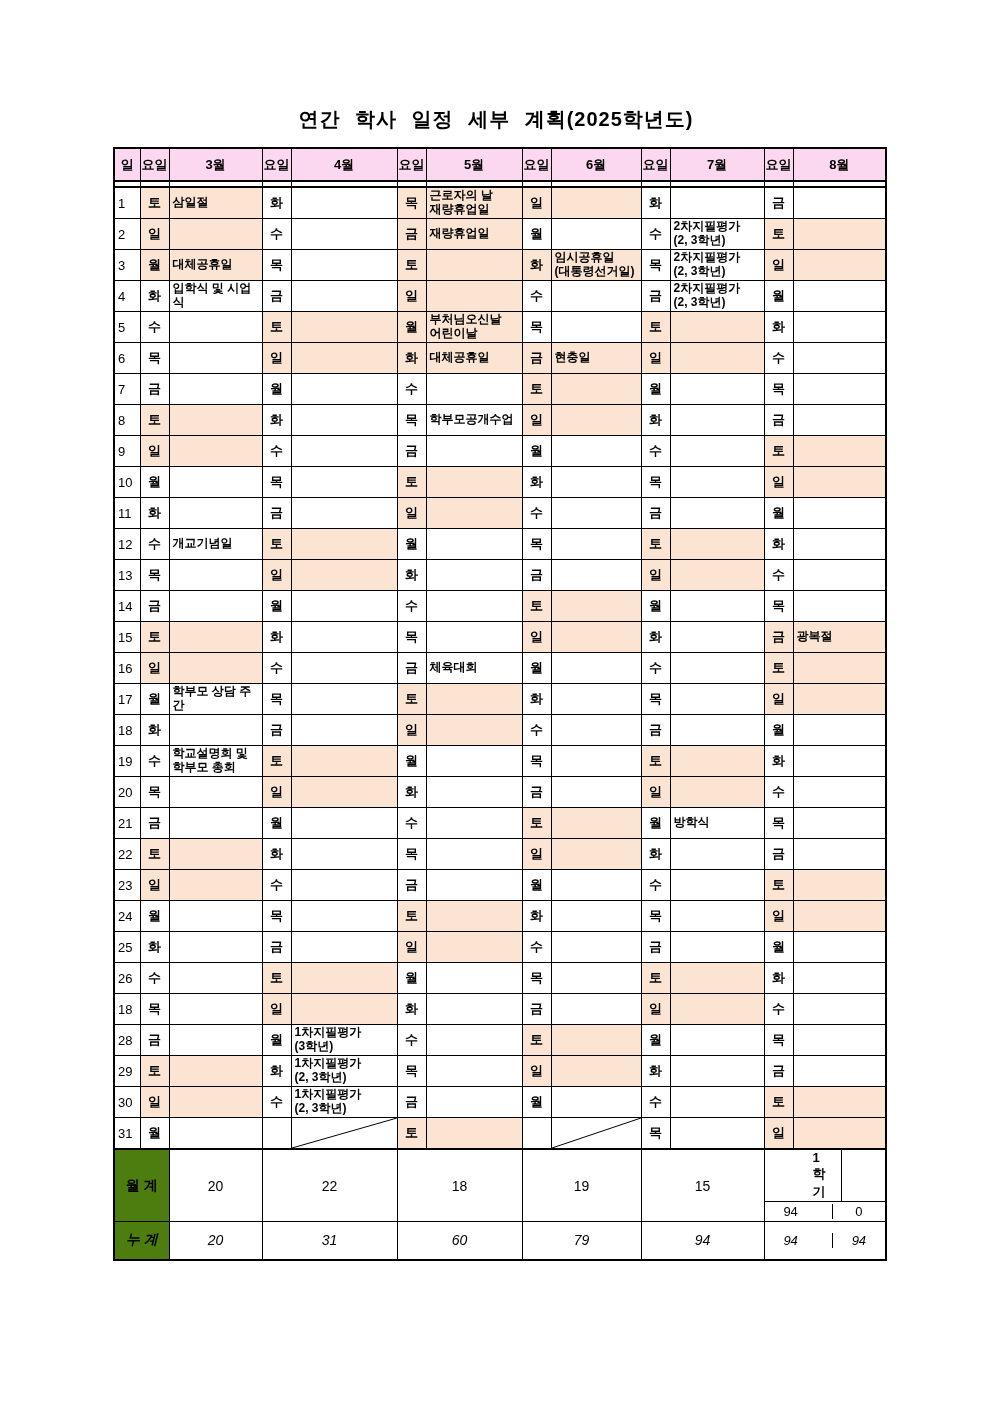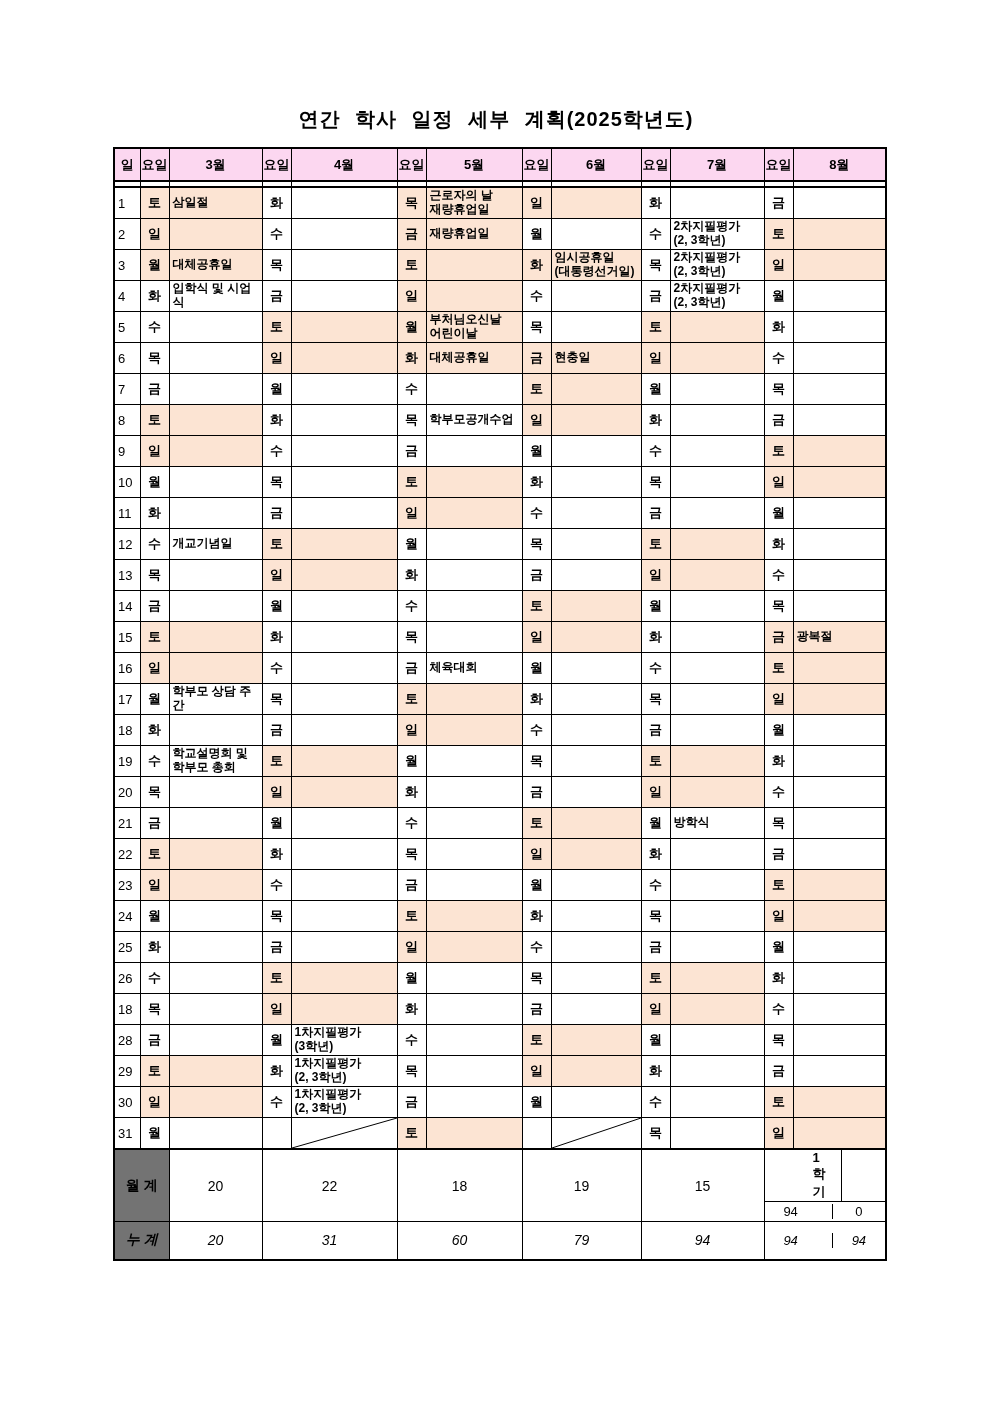--- a/index.html
+++ b/index.html
@@ -73,21 +73,21 @@
     word-break:break-all;
   }
   td.hl{background:var(--weekend-bg);}
   td.crossed{position:relative;}
   .diag{position:absolute;left:0;top:0;width:100%;height:100%;display:block;}
   
   .totals-top th,.totals-top td{border-top:2px solid var(--border);}
   th.total-label{
     font-weight:bold;
     font-size:14px;
-    background:#737373;
+    background:#4d7c0f;
     text-align:center;
   }
   td.total-val{
     text-align:center;
     font-size:14px;
     font-weight:normal;
   }
   td.split{padding:0;}
   .split-inner{display:flex;width:100%;height:100%;align-items:stretch;}
   .half{

